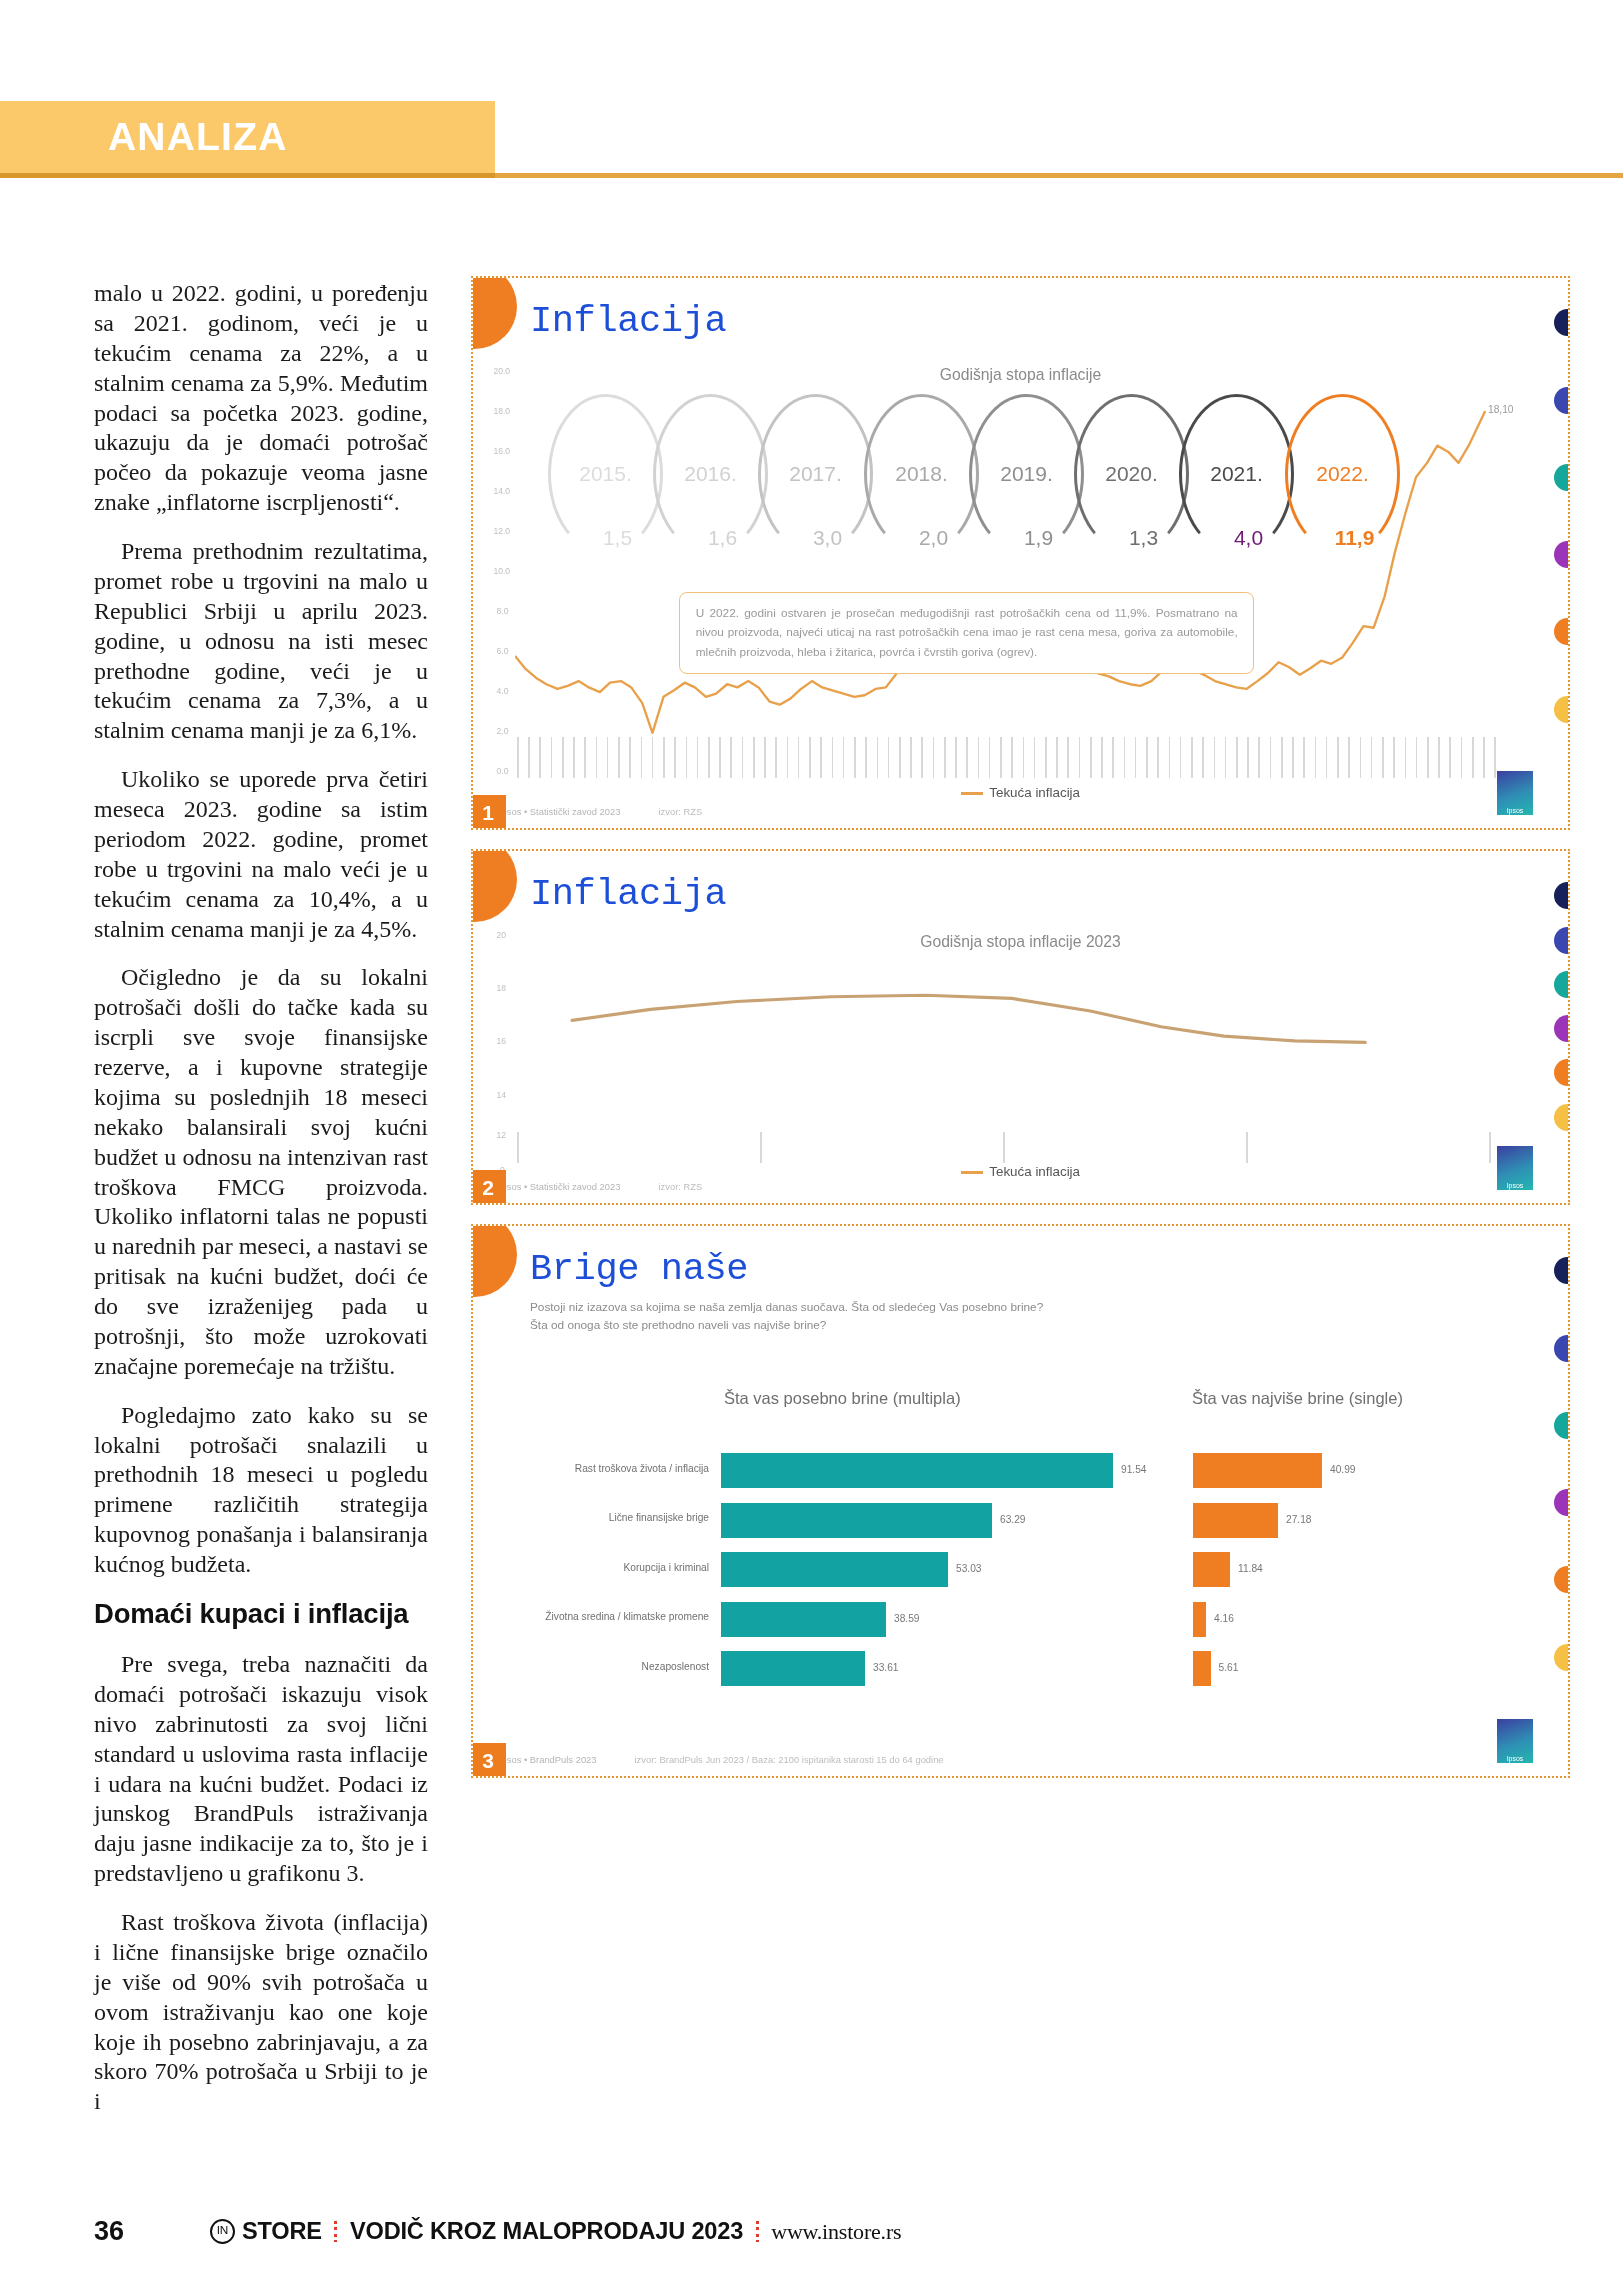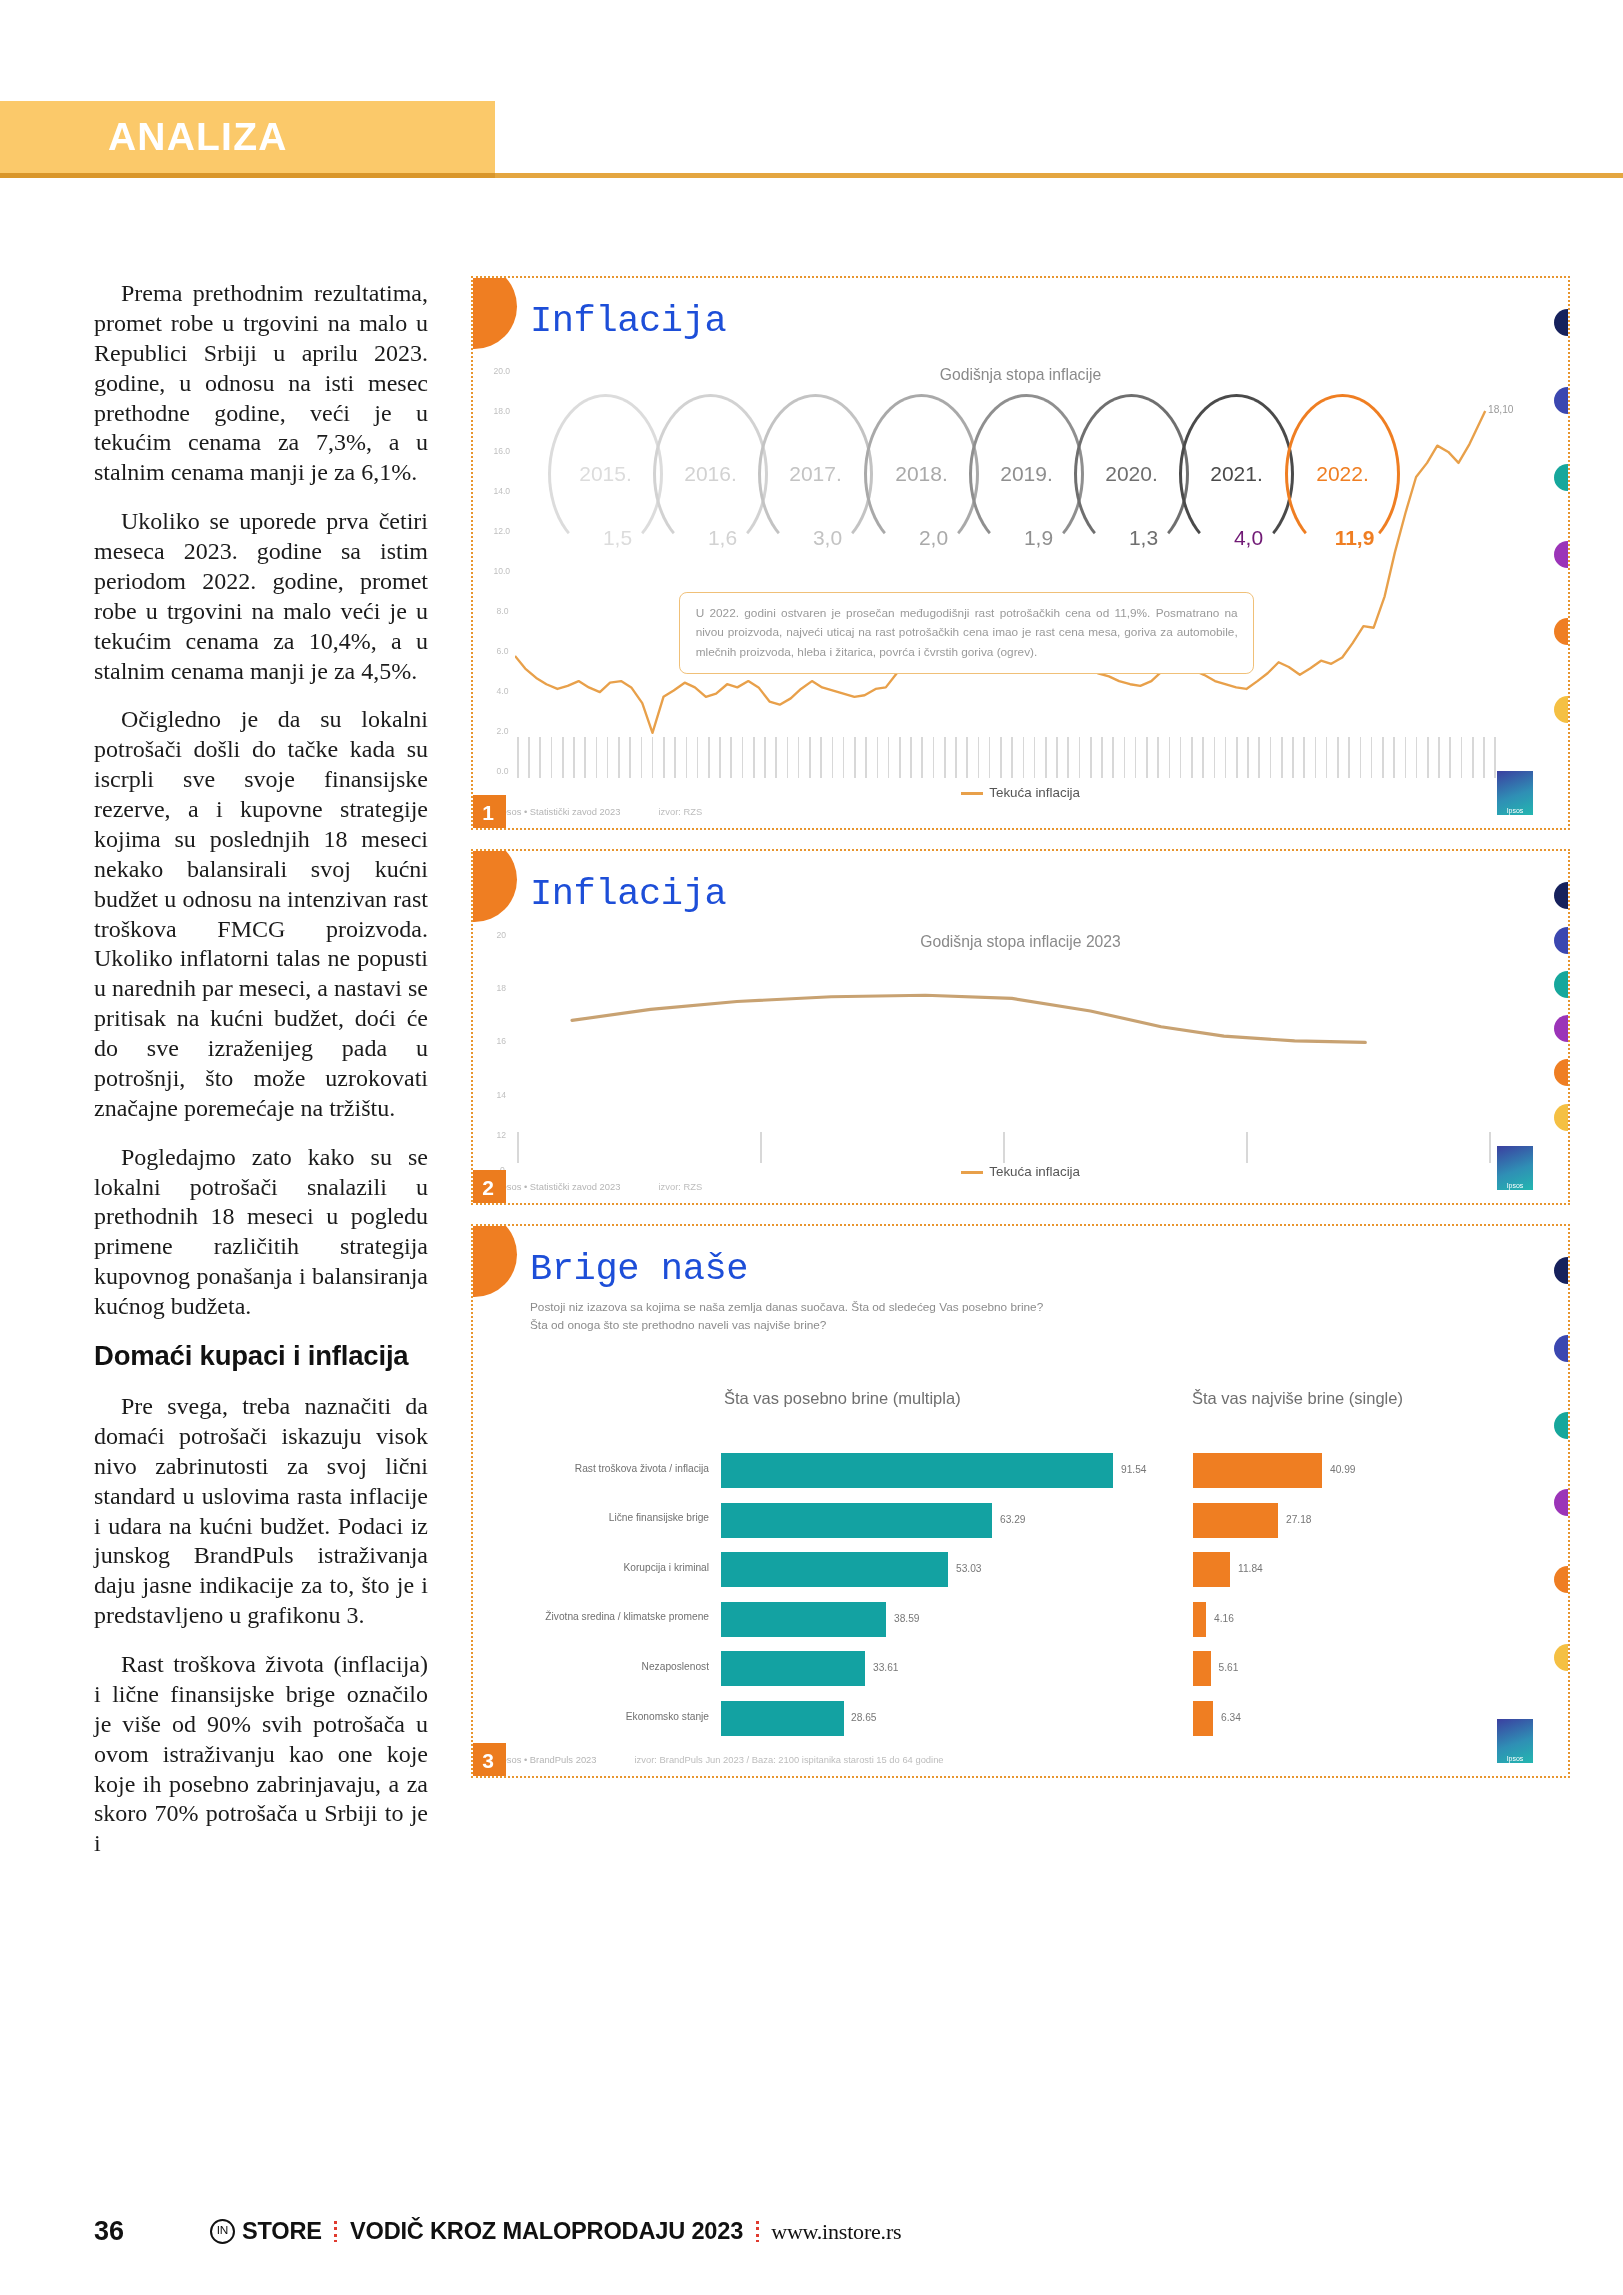--- a/index.html
+++ b/index.html
@@ -178,20 +178,21 @@
 <body>
 
 <div class="page-header">
   <div class="header-band"></div>
   <div class="header-title">ANALIZA</div>
   <div class="header-rule"></div>
   <div class="header-rule-lite"></div>
 </div>
 
 <div class="left-col">
+  <p>malo u 2022. godini, u poređenju sa 2021. godinom, veći je u tekućim cenama za 22%, a u stalnim cenama za 5,9%. Međutim podaci sa početka 2023. godine, ukazuju da je domaći potrošač počeo da pokazuje veoma jasne znake „inflatorne iscrpljenosti“.</p>
   <p class="indent">Prema prethodnim rezultatima, promet robe u trgovini na malo u Republici Srbiji u aprilu 2023. godine, u odnosu na isti mesec prethodne godine, veći je u tekućim cenama za 7,3%, a u stalnim cenama manji je za 6,1%.</p>
   <p class="indent">Ukoliko se uporede prva četiri meseca 2023. godine sa istim periodom 2022. godine, promet robe u trgovini na malo veći je u tekućim cenama za 10,4%, a u stalnim cenama manji je za 4,5%.</p>
   <p class="indent">Očigledno je da su lokalni potrošači došli do tačke kada su iscrpli sve svoje finansijske rezerve, a i kupovne strategije kojima su poslednjih 18 meseci nekako balansirali svoj kućni budžet u odnosu na intenzivan rast troškova FMCG proizvoda. Ukoliko inflatorni talas ne popusti u narednih par meseci, a nastavi se pritisak na kućni budžet, doći će do sve izraženijeg pada u potrošnji, što može uzrokovati značajne poremećaje na tržištu.</p>
   <p class="indent">Pogledajmo zato kako su se lokalni potrošači snalazili u prethodnih 18 meseci u pogledu primene različitih strategija kupovnog ponašanja i balansiranja kućnog budžeta.</p>
   <div class="sub-head">Domaći kupaci i inflacija</div>
   <p class="indent">Pre svega, treba naznačiti da domaći potrošači iskazuju visok nivo zabrinutosti za svoj lični standard u uslovima rasta inflacije i udara na kućni budžet. Podaci iz junskog BrandPuls istraživanja daju jasne indikacije za to, što je i predstavljeno u grafikonu 3.</p>
   <p class="indent">Rast troškova života (inflacija) i lične finansijske brige označilo je više od 90% svih potrošača u ovom istraživanju kao one koje koje ih posebno zabrinjavaju, a za skoro 70% potrošača u Srbiji to je i</p>
 </div>
 
 <div class="panels">
@@ -503,31 +504,20 @@
             <div class="bar-label">Nezaposlenost</div>
             <div class="bar-teal-zone">
               <div class="bar teal" style="width:144px"></div>
               <div class="bar-val" style="left:152px">33.61</div>
             </div>
             <div class="bar-orange-zone">
               <div class="bar orange" style="width:17.6px"></div>
               <div class="bar-val" style="left:25.5px">5.61</div>
             </div>
           </div>
-          <div class="bar-row">
-            <div class="bar-label">Ekonomsko stanje</div>
-            <div class="bar-teal-zone">
-              <div class="bar teal" style="width:123px"></div>
-              <div class="bar-val" style="left:130px">28.65</div>
-            </div>
-            <div class="bar-orange-zone">
-              <div class="bar orange" style="width:20px"></div>
-              <div class="bar-val" style="left:28px">6.34</div>
-            </div>
-          </div>
         </div>
 
       <div class="slide-foot">
         <span>©Ipsos • BrandPuls 2023</span><span class="srcnote">izvor: BrandPuls Jun 2023 / Bazа: 2100 ispitanika starosti 15 do 64 godine</span>
       </div>
       <div class="ipsos-logo">
           <span>Ipsos</span>
         </div>
     </div>
   </div>

